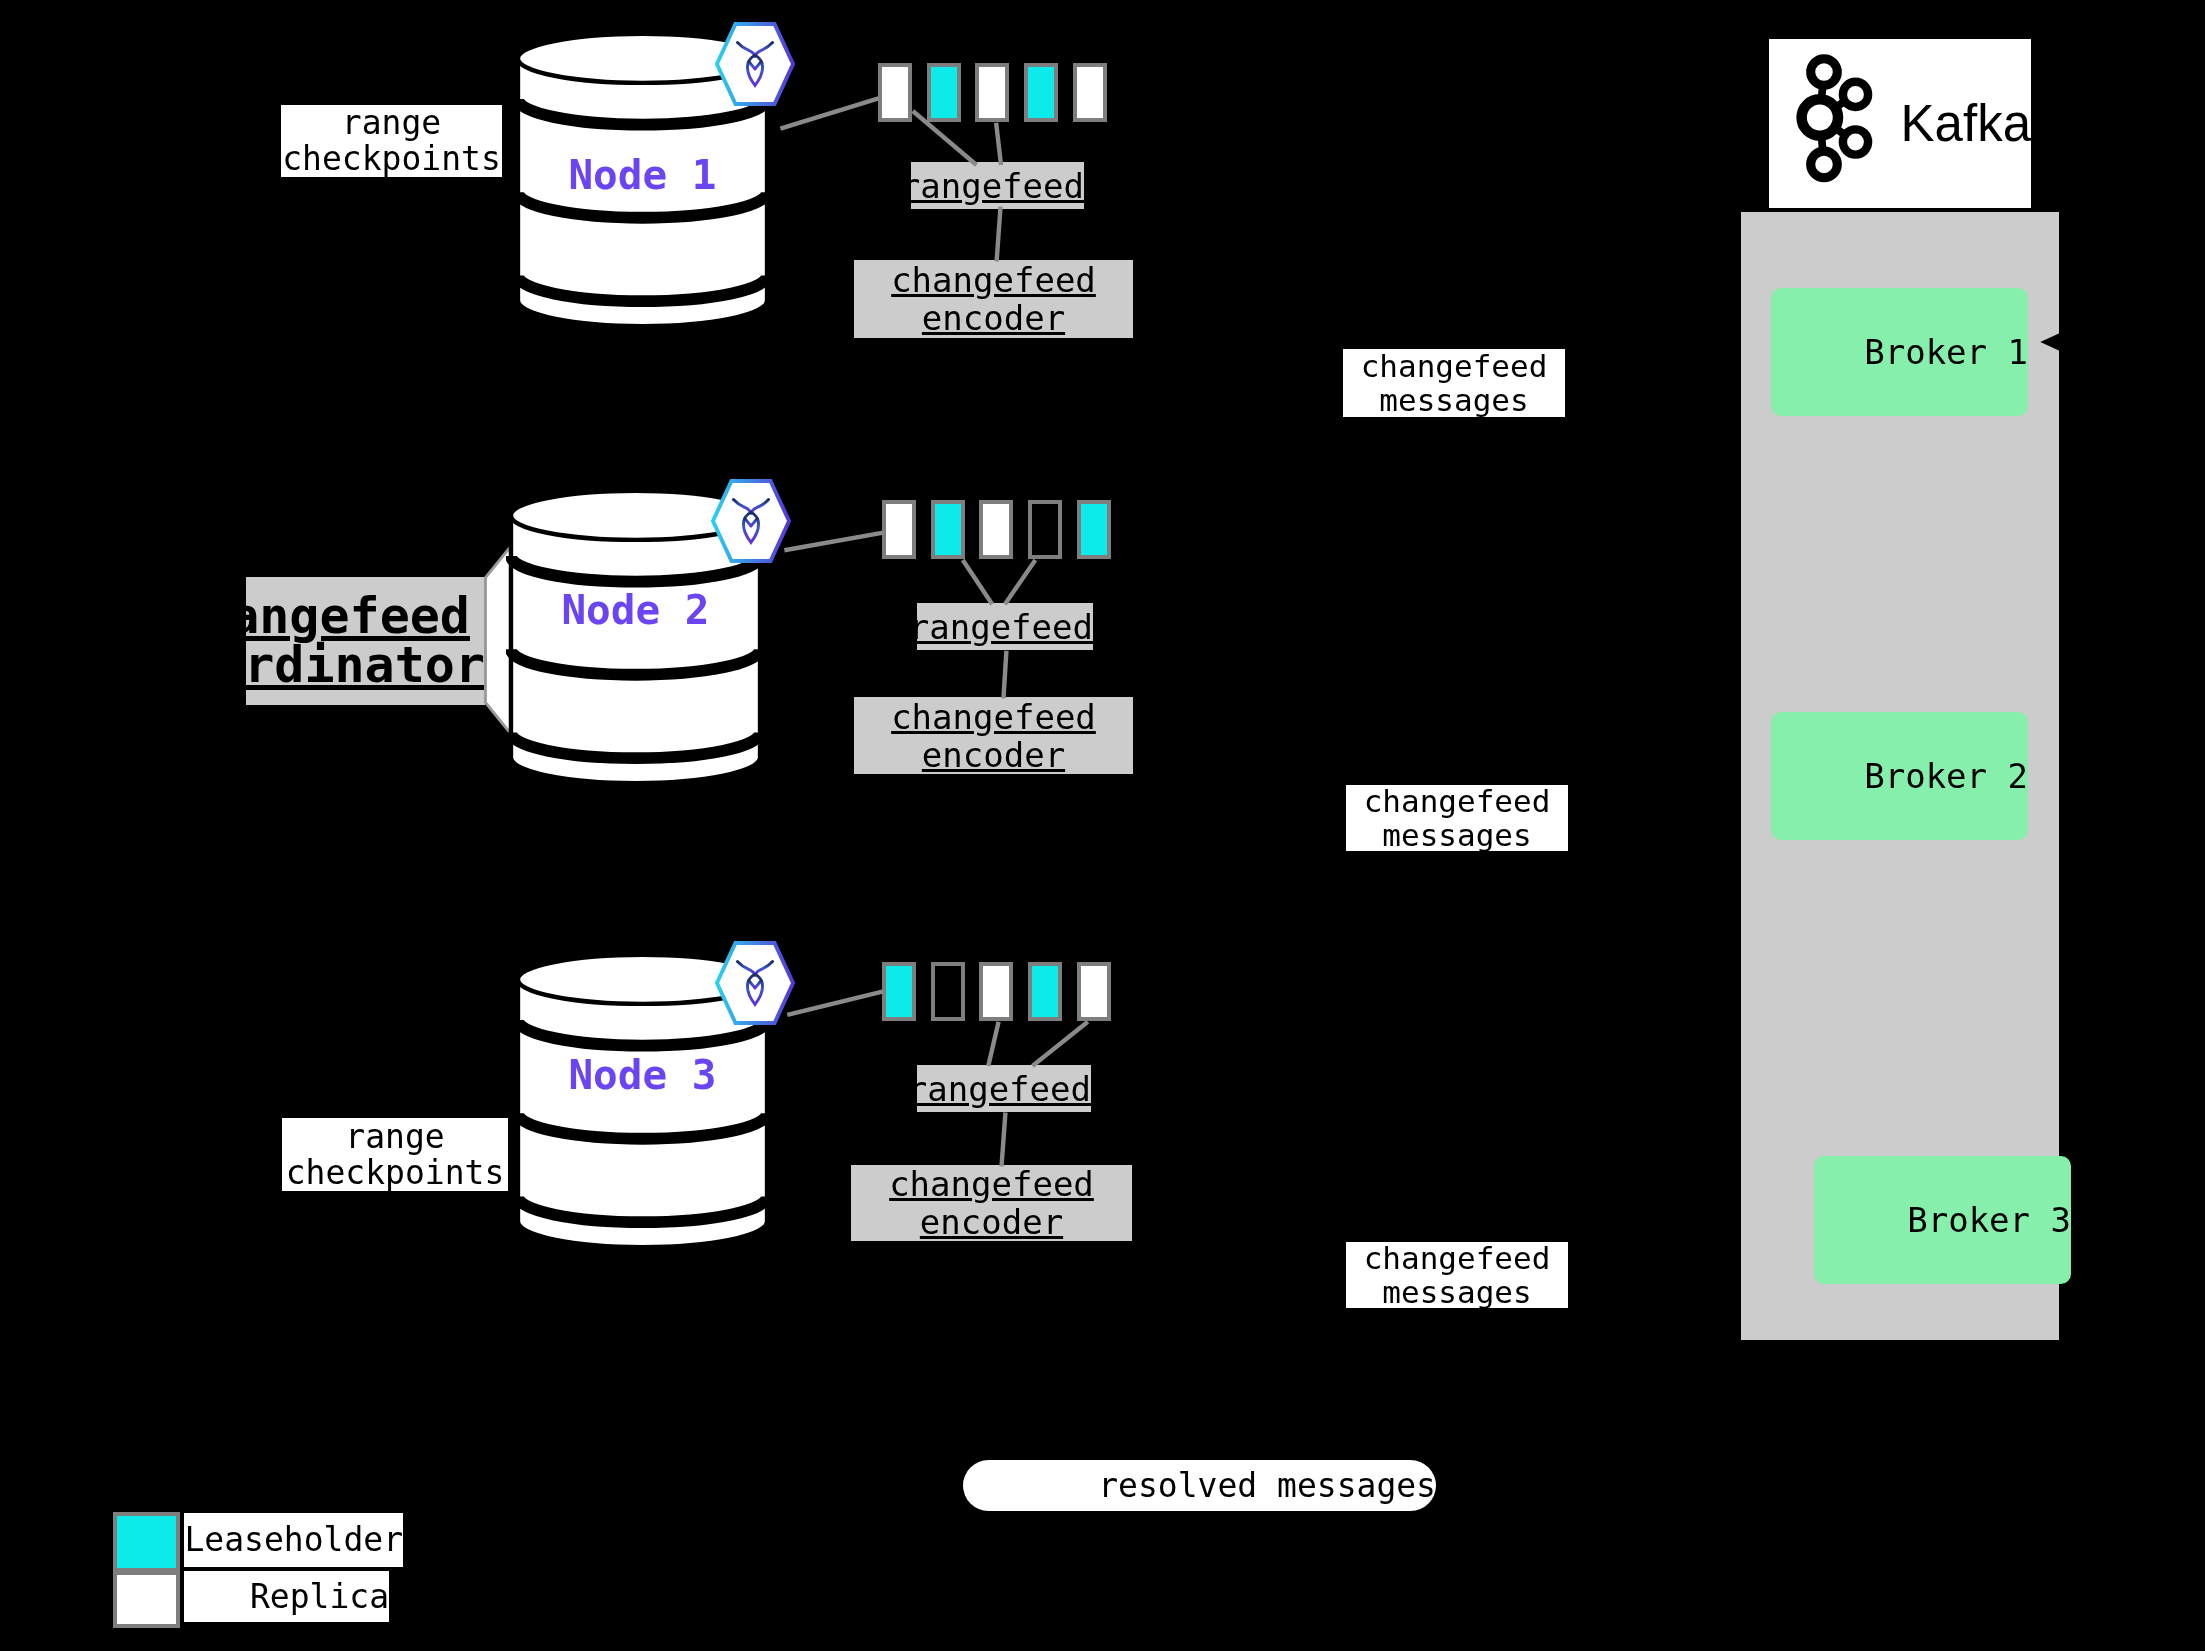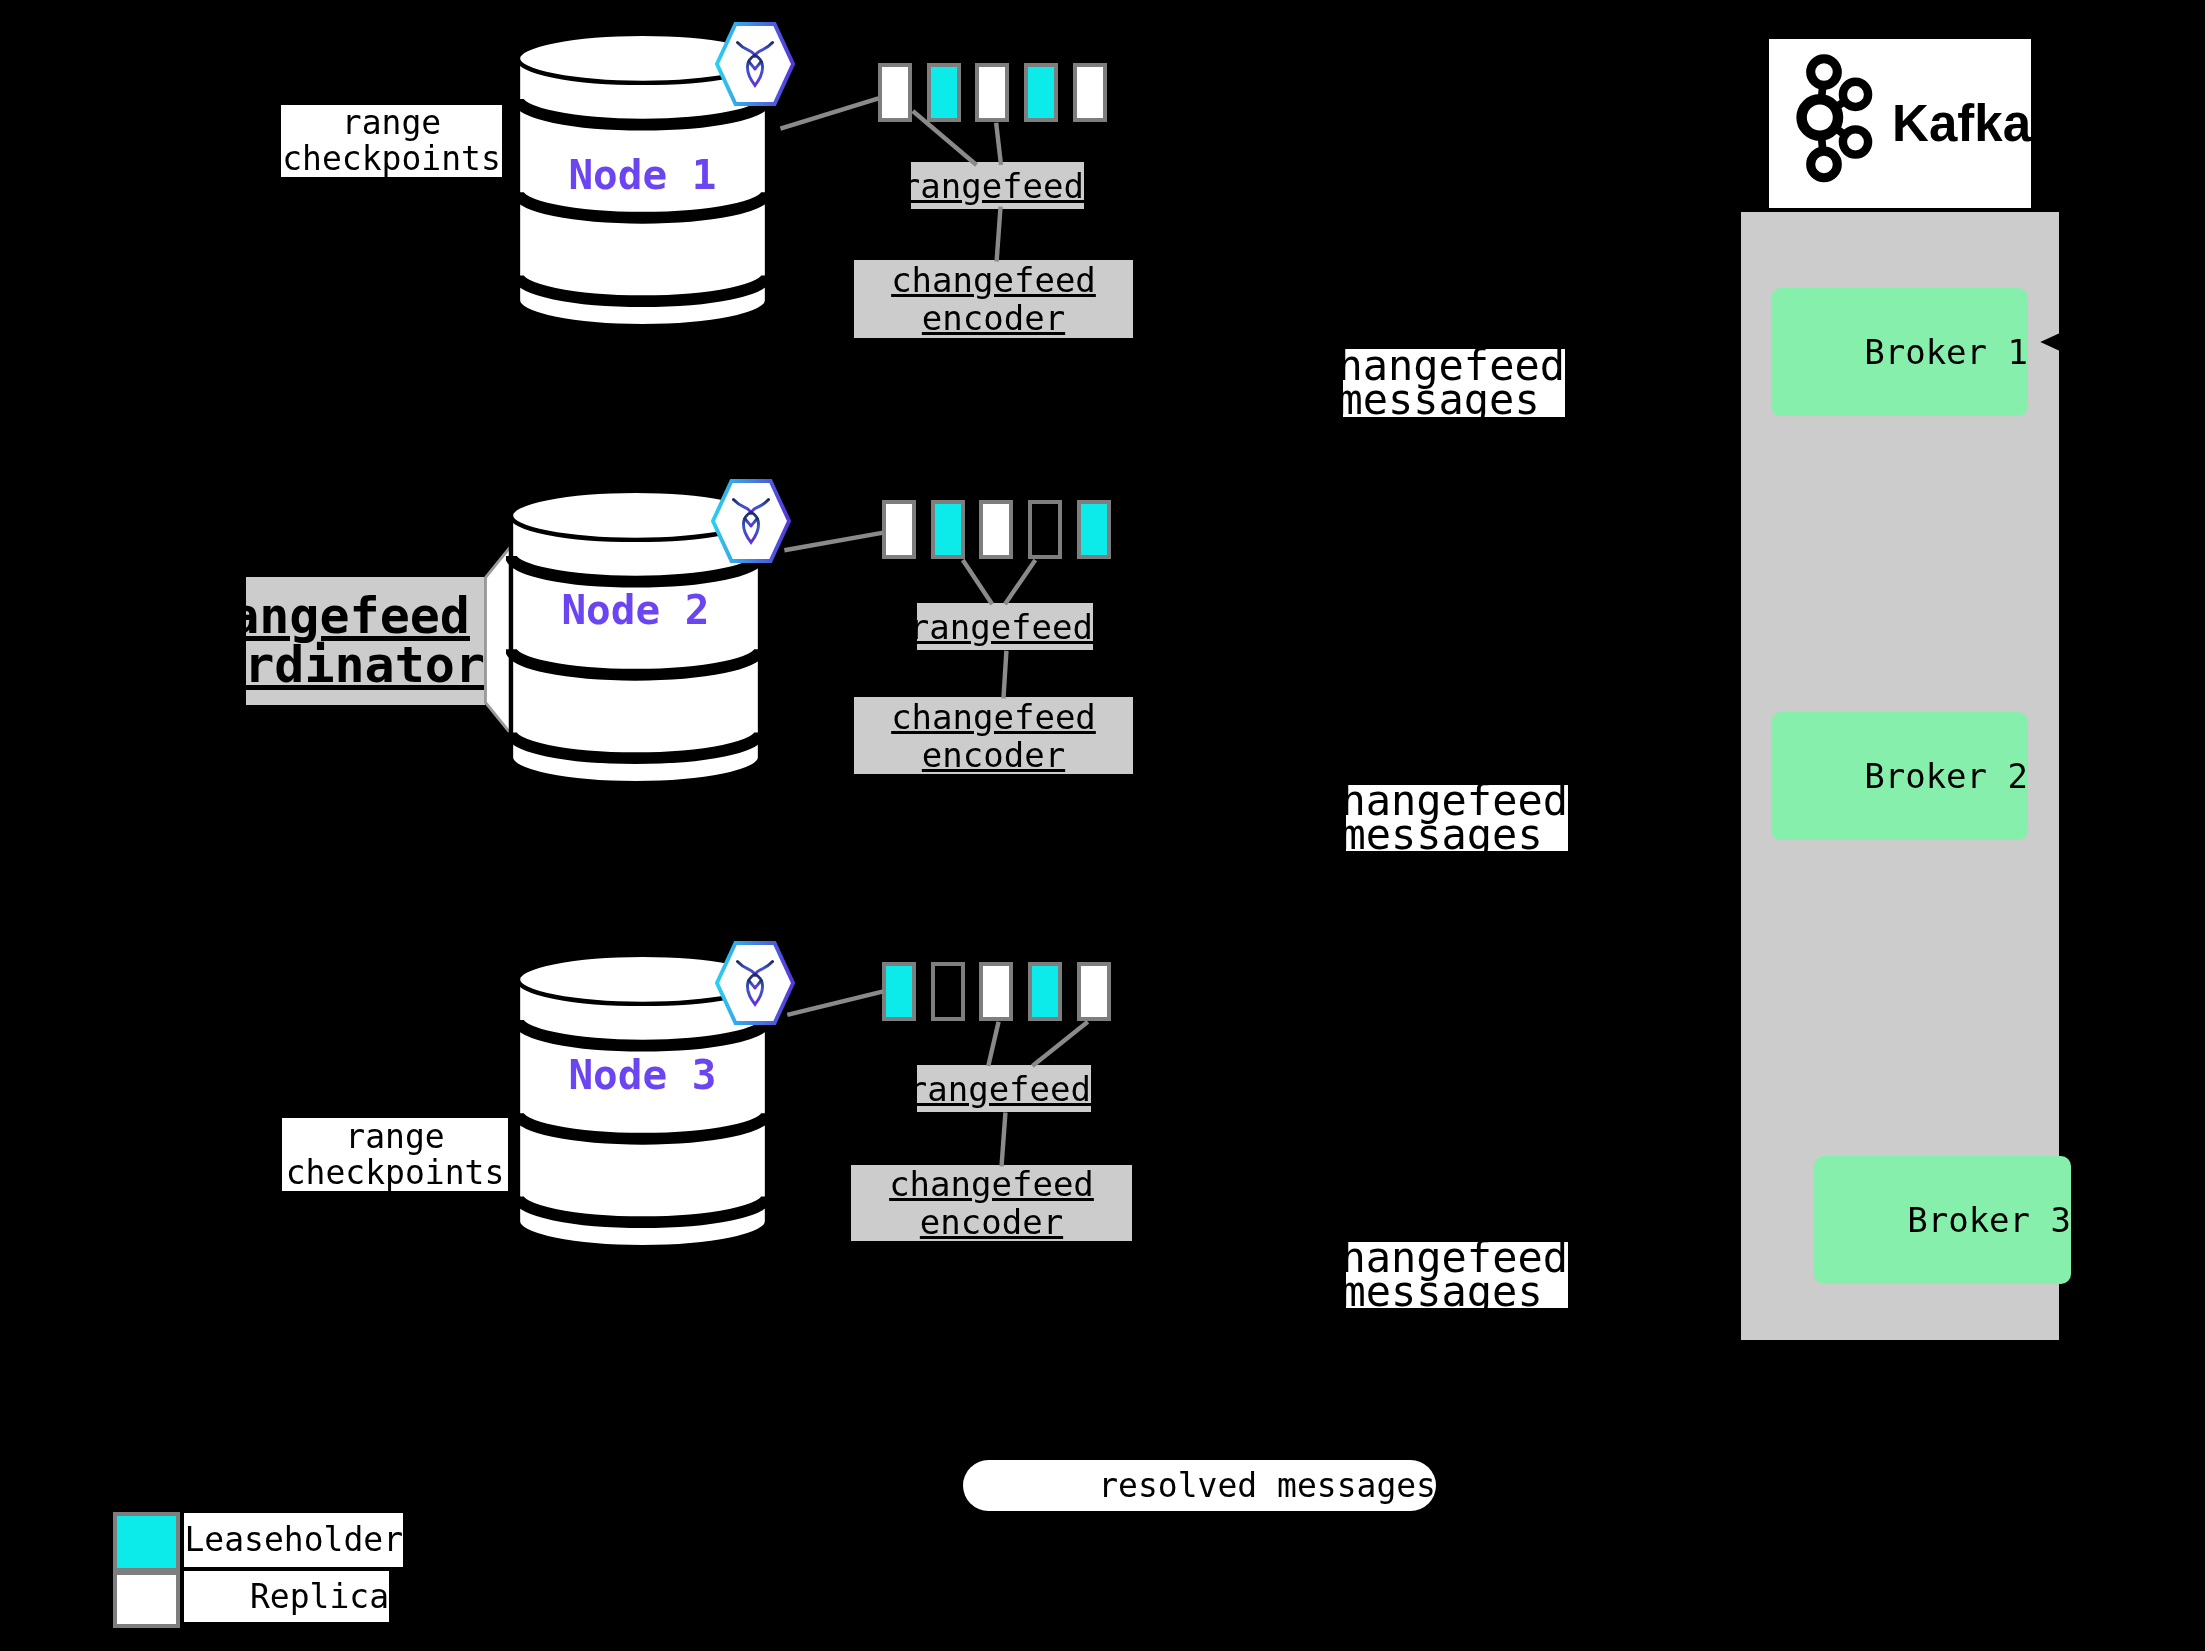--- a/index.html
+++ b/index.html
@@ -5,32 +5,32 @@
   html,body{margin:0;padding:0;background:#000;}
   *{box-sizing:border-box;}
   #canvas{position:relative;width:2205px;height:1652px;background:#000;overflow:hidden;
           font-family:"DejaVu Sans Mono","Liberation Mono",monospace;color:#000;}
   .abs{position:absolute;}
   .cbox{display:flex;align-items:center;justify-content:flex-end;text-align:center;}
   .whitebox{background:#fff;}
   .graybox{background:var(--panelgray);text-decoration:underline;}
   .lbl{font-size:33px;line-height:36px;}
   .boxtxt{font-size:34px;line-height:38px;}
-  .msgtxt{font-size:42px;line-height:34px;}
+  .msgtxt{font-size:31px;line-height:34px;}
   .nodelbl{color:var(--purple);font-weight:bold;font-size:41px;text-align:center;}
   .coordlbl{font-weight:bold;font-size:50px;line-height:49px;}
   .squares{position:absolute;display:flex;column-gap:14.7px;}
   .sq{width:34px;height:59px;border:4.4px solid var(--sqborder);}
   .sq.leaseholder{background:var(--leaseholder);}
   .sq.replica{background:var(--replica);}
   .sq.empty{background:transparent;}
   .broker{position:absolute;left:1771px;width:257px;height:128px;background:#86efac;
           border-radius:10px;font-size:34px;}
   .connector{stroke:var(--conn);stroke-width:9;fill:none;}
-  .kafkaword{font-family:"Liberation Sans","DejaVu Sans",sans-serif;font-weight:bold;font-size:51px;}
+  .kafkaword{font-family:"Liberation Sans","DejaVu Sans",sans-serif;font-weight:normal;font-size:51px;}
   .pill{border-radius:26.5px;font-size:33px;}
 </style>
 </head>
 <body>
 
 <div id="canvas">
 
   <svg width="0" height="0" style="position:absolute">
     <defs>
       <linearGradient id="hexgrad" x1="0" y1="0" x2="1" y2="0">

